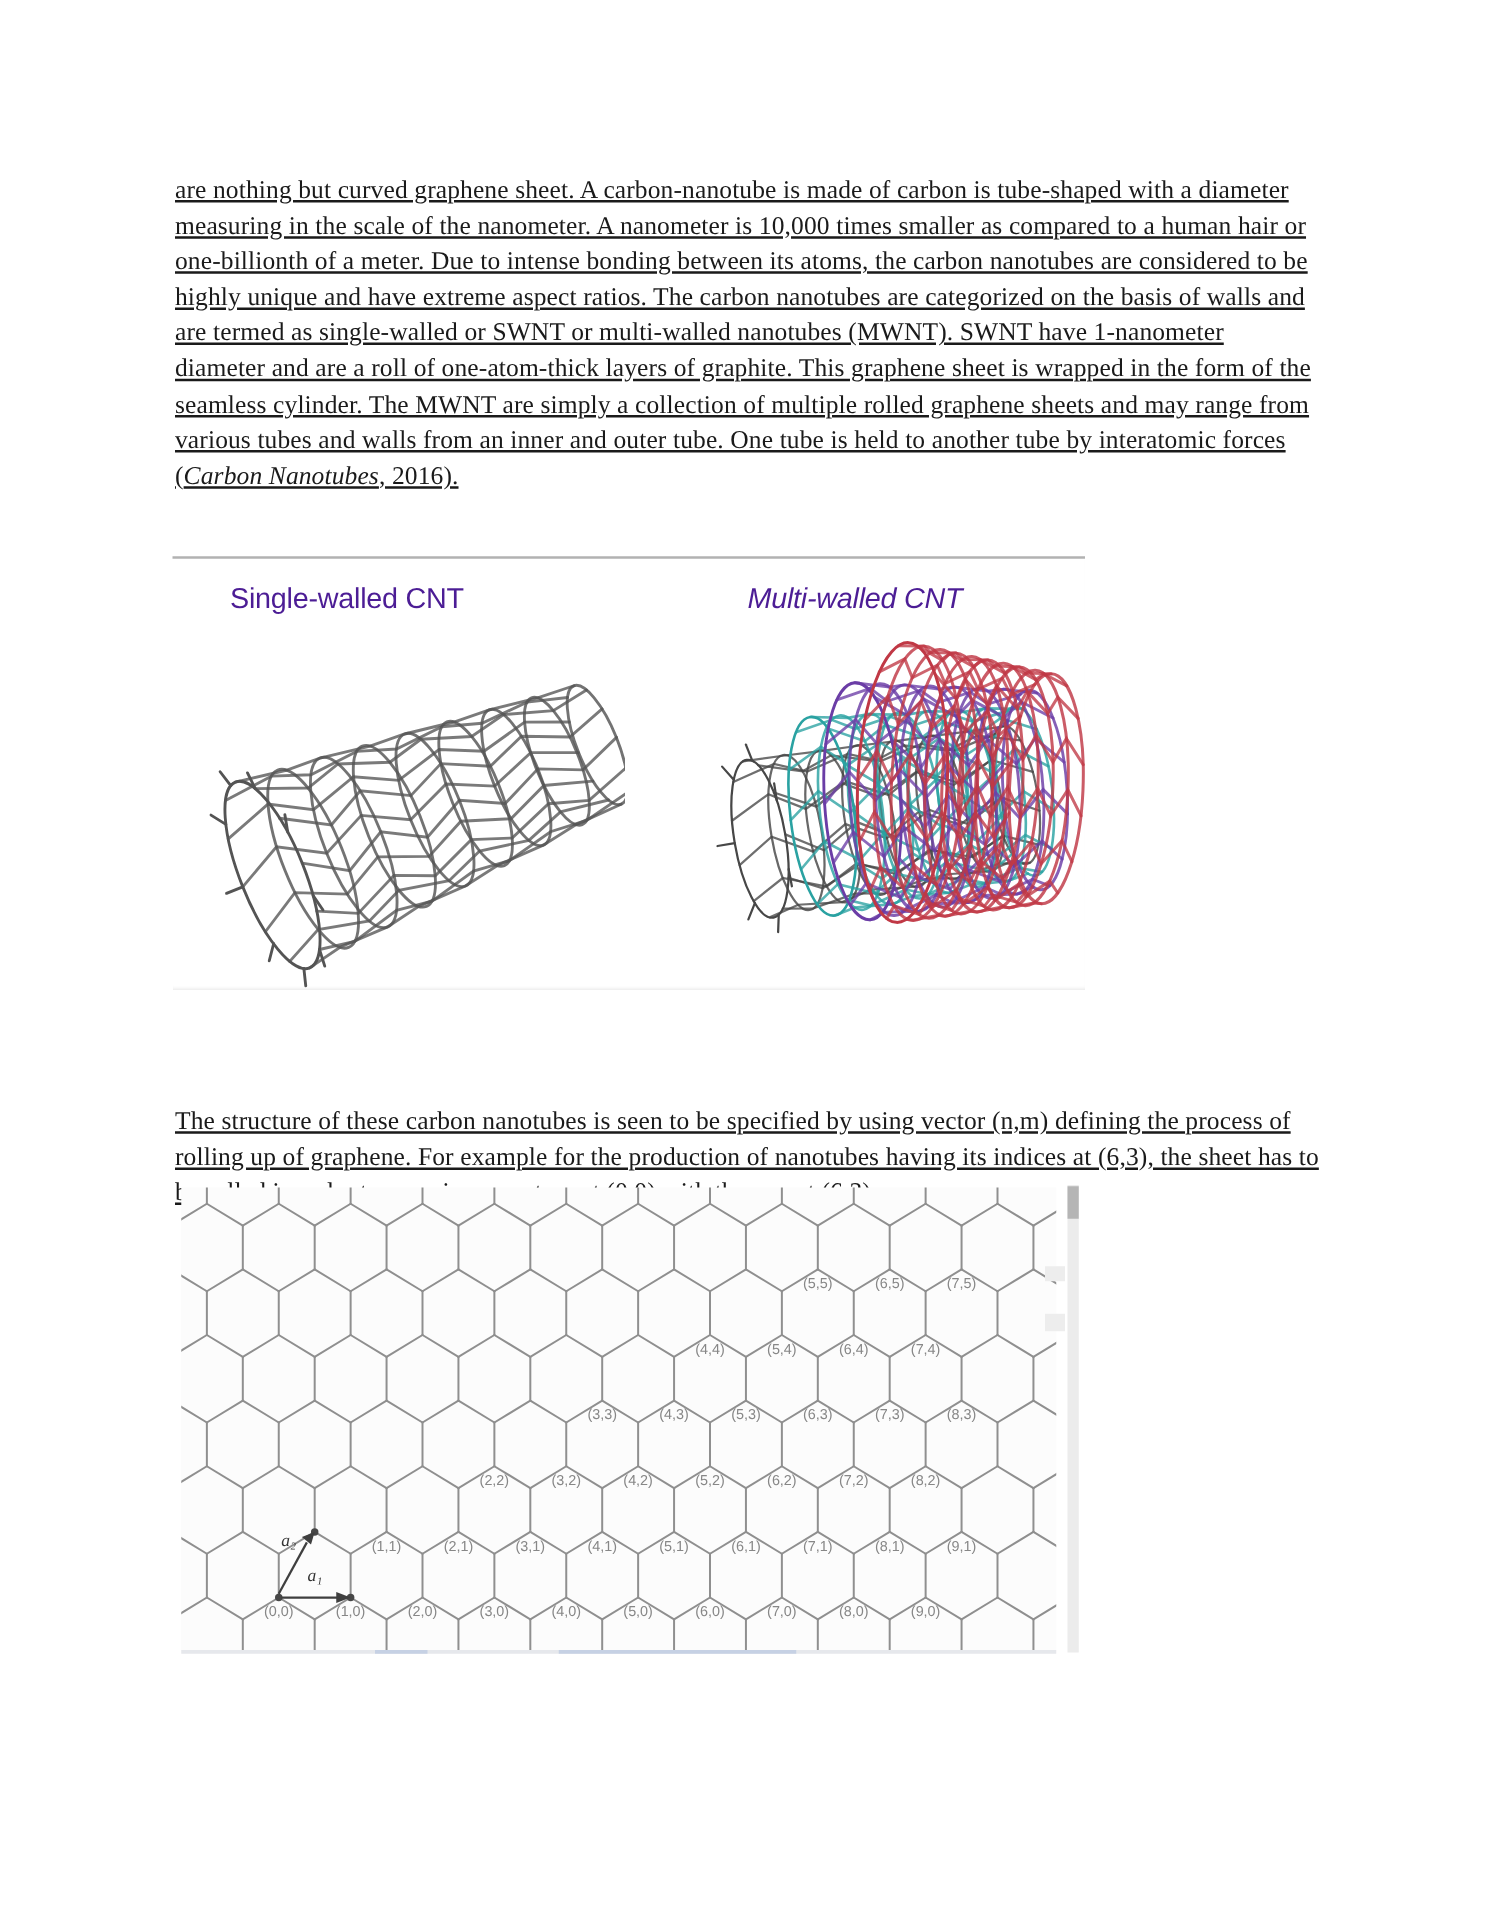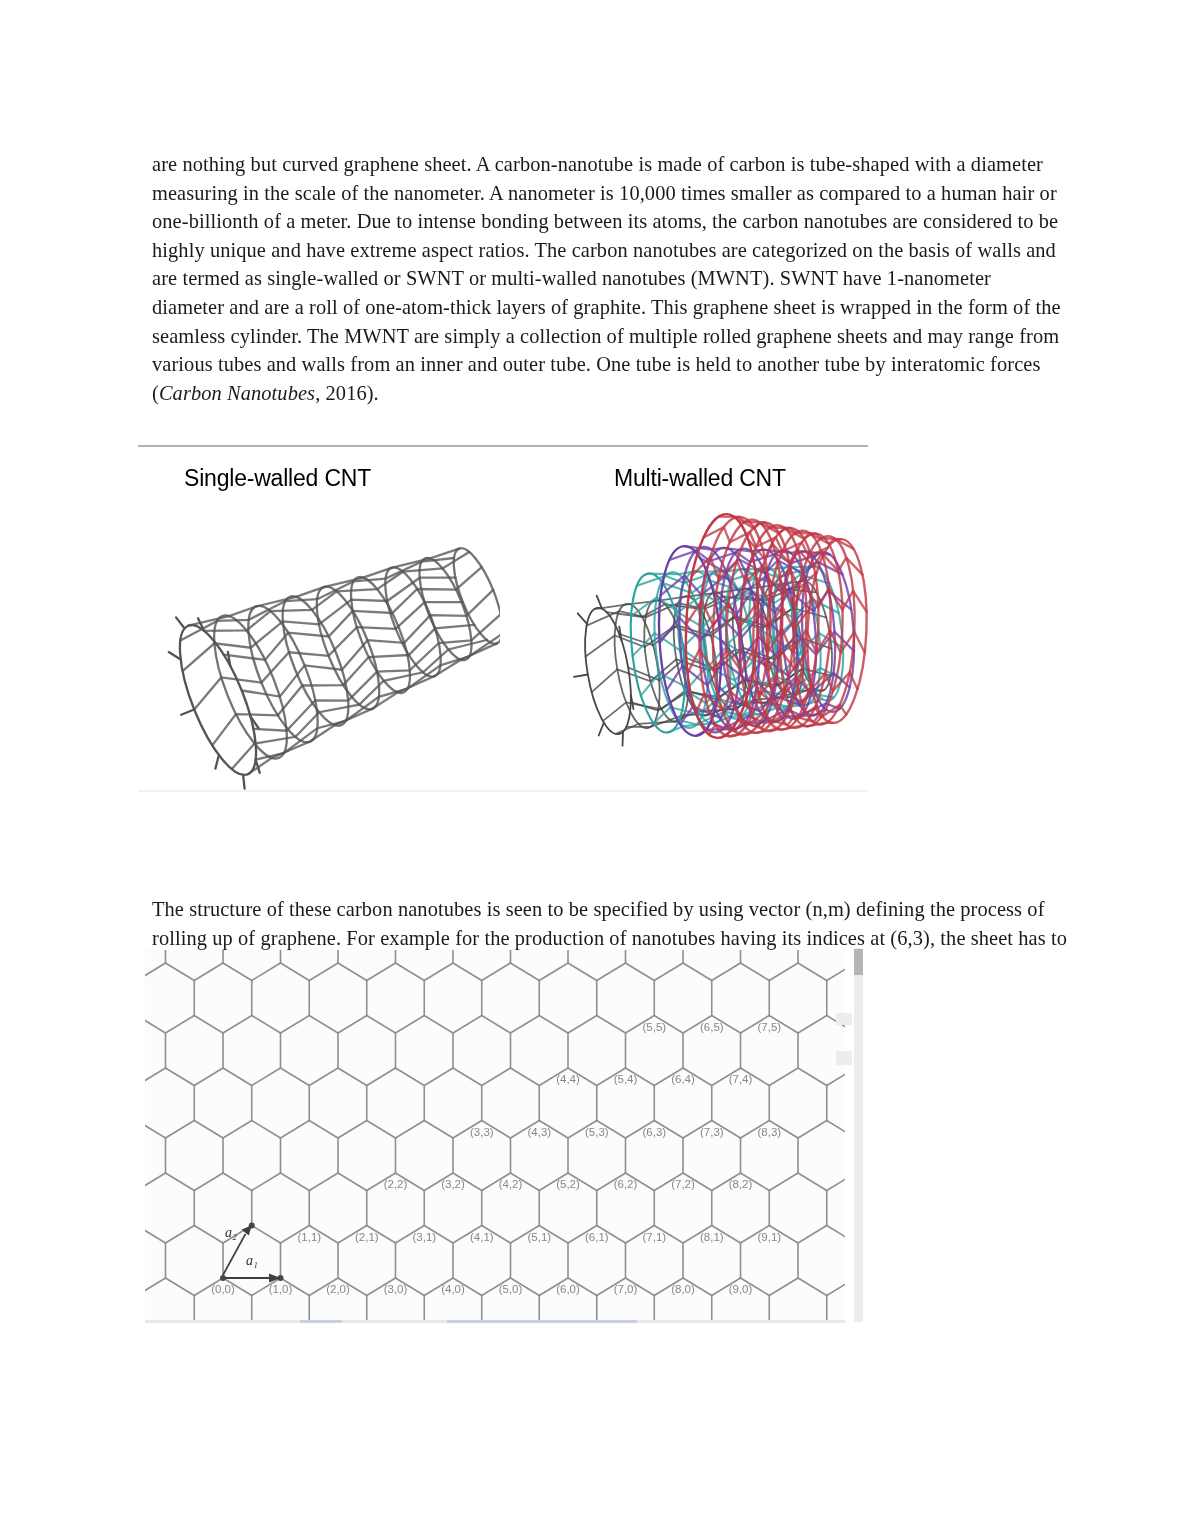--- a/index.html
+++ b/index.html
@@ -2,37 +2,37 @@
 <html><head>
 <meta charset="utf-8">
 <style>
   html,body{margin:0;padding:0;}
   body{
     width:1190px;height:1540px;position:relative;background:#ffffff;
     font-family:"Liberation Serif","DejaVu Serif",serif;color:#1a1a1a;
     overflow:hidden;
   }
   .para{
-    position:absolute;left:140px;width:916px;margin:12px;
-    font-size:20.4px;line-height:28.6px;letter-spacing:0.1px;
+    position:absolute;left:140px;width:916px;margin:0;
+    font-size:20.4px;line-height:28.6px;letter-spacing:0.1px;text-decoration:underline;
   }
   #para1{top:138px;}
   #para2{top:883px;}
   .figure1{
     position:absolute;left:138px;top:445px;width:730px;height:345px;
     border-top:2px solid #b2b2b2;
     box-shadow:0 -3px 3px -2px #e8e8e8 inset;
   }
   .fig-caption{
     position:absolute;top:18px;
     font-family:"Liberation Sans","DejaVu Sans",sans-serif;
-    font-size:23px;color:#000000;letter-spacing:-0.2px;
+    font-size:23px;color:#4c1d95;letter-spacing:-0.2px;
   }
   #cap-swnt{left:46px;}
-  #cap-mwnt{left:476px;}
+  #cap-mwnt{left:460px;font-style:italic;}
   #swnt-svg{position:absolute;left:0px;top:57px;}
   #mwnt-svg{position:absolute;left:404px;top:44px;}
   #lattice-svg{position:absolute;left:145px;top:950px;background:#fcfcfc;}
   .lat-scrollbar{
     position:absolute;left:854px;top:948px;width:9px;height:374px;
     background:#ececec;
   }
   .lat-scroll-thumb{
     position:absolute;left:0;top:1px;width:9px;height:26px;background:#b5b5b5;
   }

